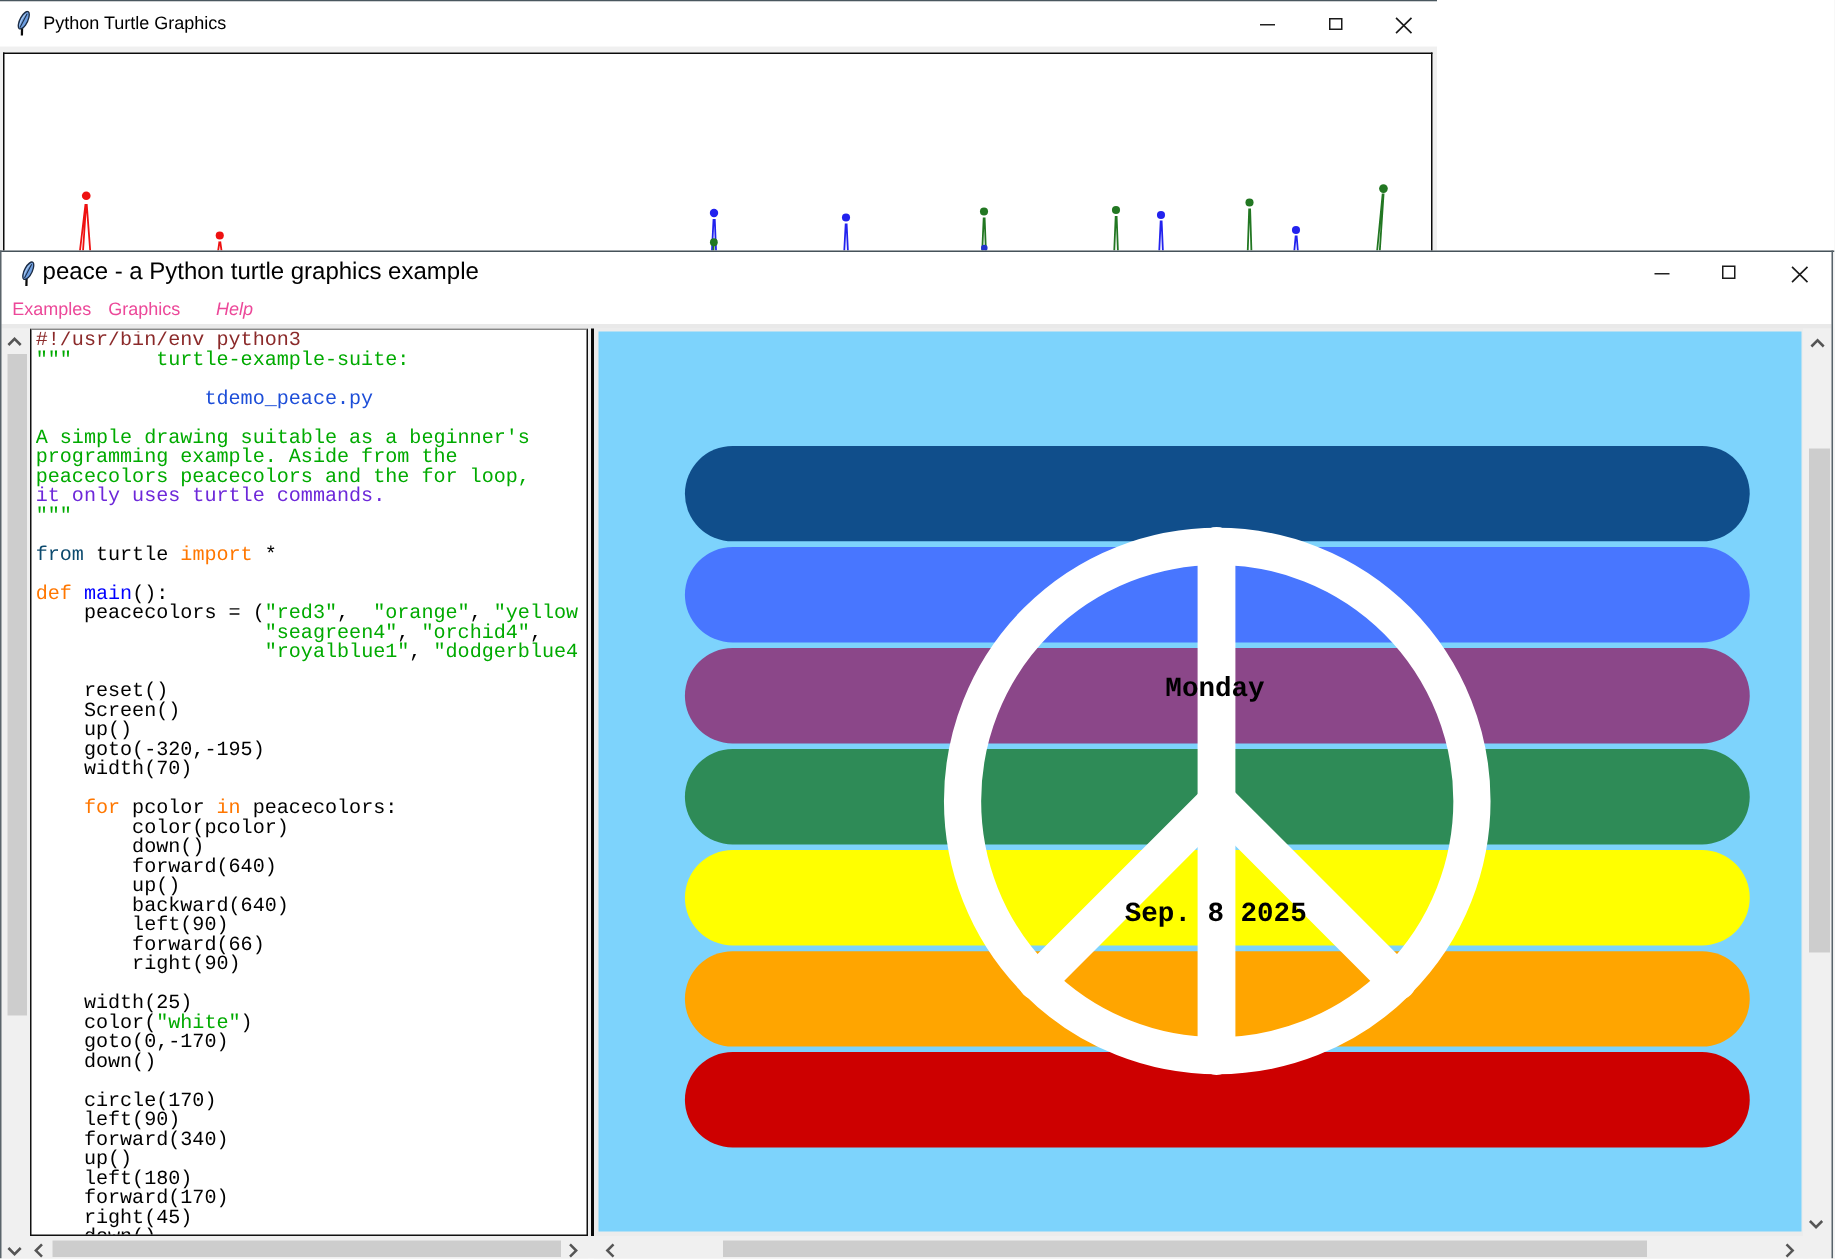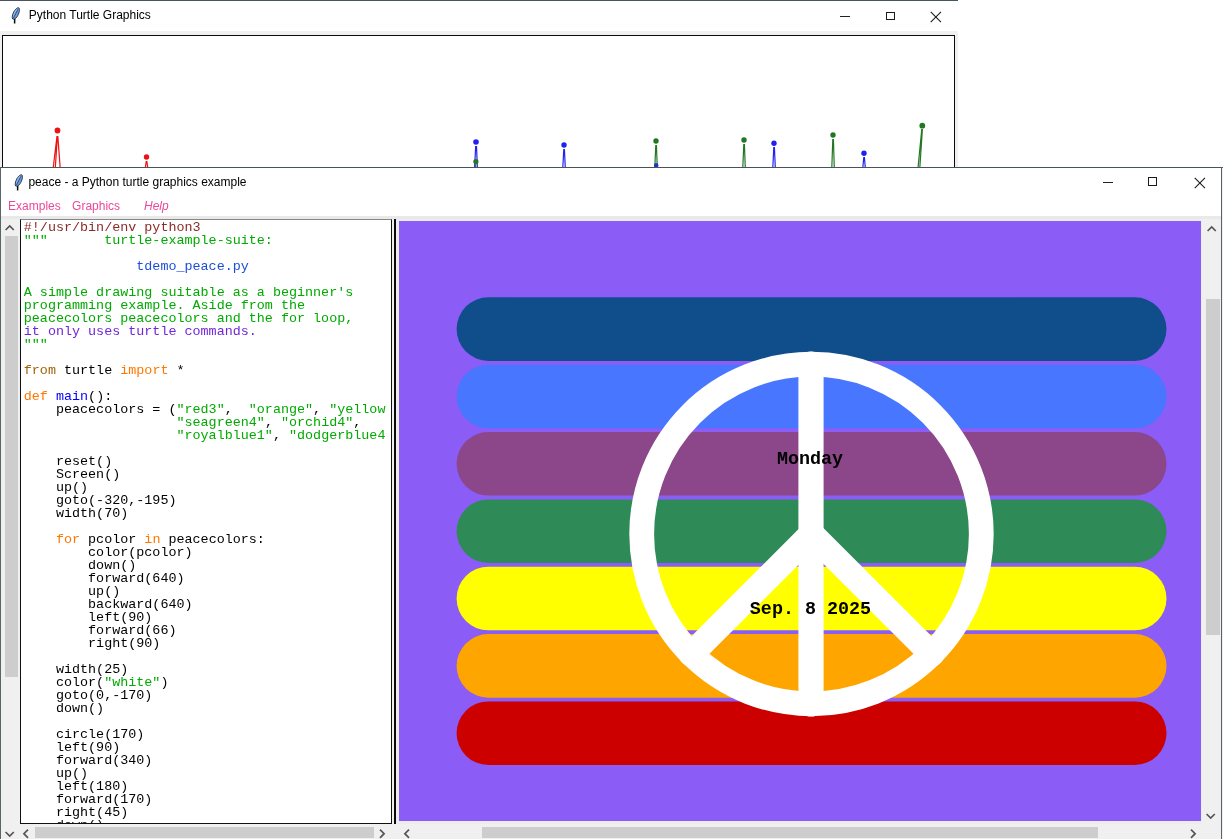--- a/index.html
+++ b/index.html
@@ -63,21 +63,21 @@
 <div class="abs" id="fwin" style="left:0;top:167px;width:1223px;height:672px;background:#f0f0f0;border-top:1px solid #46535a;box-sizing:border-box;">
 </div>
 
 <div class="abs" style="left:1px;top:168px;width:1220px;height:28px;background:#fff;"></div>
 <svg class="abs" style="left:13px;top:173.5px;" width="12" height="18" viewBox="0 0 12 18">
     <path d="M4.6 16.6 L4.7 11.5" stroke="#0a0a0a" stroke-width="1.5" fill="none"></path>
     <path d="M8.9 0.9 C10.3 2.1 9.0 6.9 7.0 9.8 C5.6 11.8 3.6 12.7 2.7 12.0 C1.7 11.1 2.3 7.5 3.9 4.7 C5.5 1.9 7.9 0.0 8.9 0.9 Z" fill="#6d9ee0" stroke="#1c2c44" stroke-width="0.9"></path>
     <path d="M3.1 11.2 C3.4 8.2 5.2 4.2 8.3 1.6 C6.4 2.2 4.6 4.6 3.6 7.2 C2.9 9.0 2.8 10.6 3.1 11.2 Z" fill="#b5d0f0"></path>
     <path d="M3.3 11.3 L8.1 2.1" stroke="#1c2c44" stroke-width="0.7" fill="none"></path>
 </svg>
-<div class="abs" style="left:28.4px;top:168px;height:28px;line-height:28px;font-size:12px;color:#000;">peace - a Python turtle graphics example</div>
+<div class="abs" style="left:28.4px;top:168px;height:28px;line-height:28px;font-size:16px;color:#000;">peace - a Python turtle graphics example</div>
 <div class="abs" style="left:1103.4px;top:182px;width:10px;height:1.3px;background:#222;"></div>
 <div class="abs" style="left:1148px;top:177.2px;width:9.3px;height:8.8px;border:1.2px solid #1a1a1a;box-sizing:border-box;"></div>
 <svg class="abs" style="left:1193.6px;top:176.6px;" width="12" height="12" viewBox="0 0 12 12">
   <path d="M0.7 0.9 L11 11.1 M11 0.9 L0.7 11.1" stroke="#1a1a1a" stroke-width="1.1"></path>
 </svg>
 
 <div class="abs" style="left:1px;top:196px;width:1220px;height:20px;background:#fff;font-size:12px;color:#ec4899;">
   <span class="abs" style="left:7.1px;top:3px;">Examples</span>
   <span class="abs" style="left:71.1px;top:3px;">Graphics</span>
   <span class="abs" style="left:143px;top:3px;font-style:italic;">Help</span>
@@ -98,21 +98,21 @@
 <span style="color:#00aa00">"""       turtle-example-suite:</span>
 
 <span style="color:#1d4ed8">              tdemo_peace.py</span>
 
 <span style="color:#00aa00">A simple drawing suitable as a beginner's</span>
 <span style="color:#00aa00">programming example. Aside from the</span>
 <span style="color:#00aa00">peacecolors peacecolors and the for loop,</span>
 <span style="color:#6d28d9">it only uses turtle commands.</span>
 <span style="color:#00aa00">"""</span>
 
-<span style="color:#a16207">from</span> turtle <span style="color:#ff7700">import</span> *
+<span style="color:#0c4a6e">from</span> turtle <span style="color:#ff7700">import</span> *
 
 <span style="color:#ff7700">def</span> <span style="color:#0000ff">main</span>():
     peacecolors = (<span style="color:#00aa00">"red3"</span>,  <span style="color:#00aa00">"orange"</span>, <span style="color:#00aa00">"yellow"</span>,
                    <span style="color:#00aa00">"seagreen4"</span>, <span style="color:#00aa00">"orchid4"</span>,
                    <span style="color:#00aa00">"royalblue1"</span>, <span style="color:#00aa00">"dodgerblue4"</span>)
 
     reset()
     Screen()
     up()
     goto(-320,-195)
@@ -139,21 +139,21 @@
     up()
     left(180)
     forward(170)
     right(45)
     down()</pre>
 </div>
 
 <div class="abs" style="left:394px;top:218.6px;width:2px;height:605.6px;background:#0a0a0a;"></div>
 
 <div class="abs" style="left:396px;top:218.6px;width:806px;height:605.6px;background:#ececec;"></div>
-<div class="abs" style="left:399px;top:221px;width:801.5px;height:599.6px;background:#8b5cf6;overflow:hidden;">
+<div class="abs" style="left:399px;top:221px;width:801.5px;height:599.6px;background:#7dd3fc;overflow:hidden;">
   <svg width="801.5" height="599.6" viewBox="399 221 801.5 599.6" style="position:absolute;left:0;top:0;">
     <g stroke-linecap="round" fill="none" stroke-width="63.6">
       <line x1="488.4" y1="329.1" x2="1134.7" y2="329.1" stroke="#104E8B"></line>
       <line x1="488.4" y1="396.5" x2="1134.7" y2="396.5" stroke="#4876FF"></line>
       <line x1="488.4" y1="463.8" x2="1134.7" y2="463.8" stroke="#8B4789"></line>
       <line x1="488.4" y1="531.2" x2="1134.7" y2="531.2" stroke="#2E8B57"></line>
       <line x1="488.4" y1="598.5" x2="1134.7" y2="598.5" stroke="#FFFF00"></line>
       <line x1="488.4" y1="665.9" x2="1134.7" y2="665.9" stroke="#FFA500"></line>
       <line x1="488.4" y1="733.2" x2="1134.7" y2="733.2" stroke="#CD0000"></line>
     </g>

